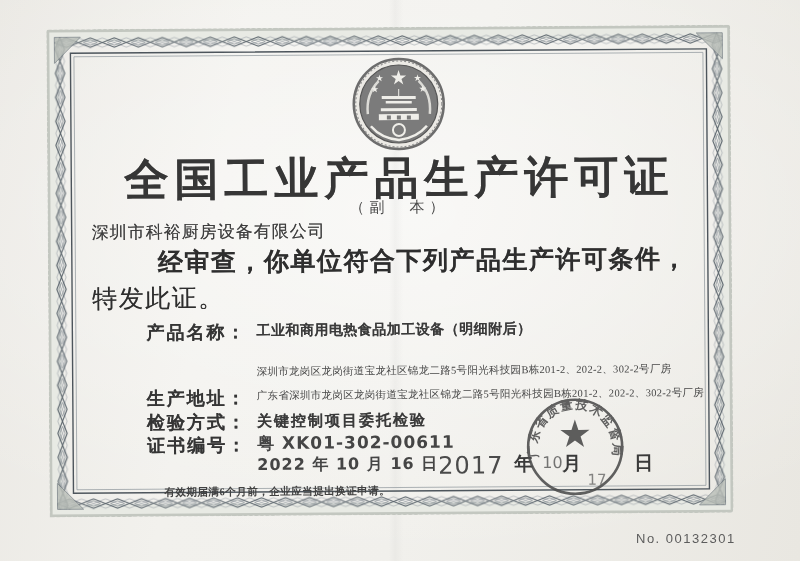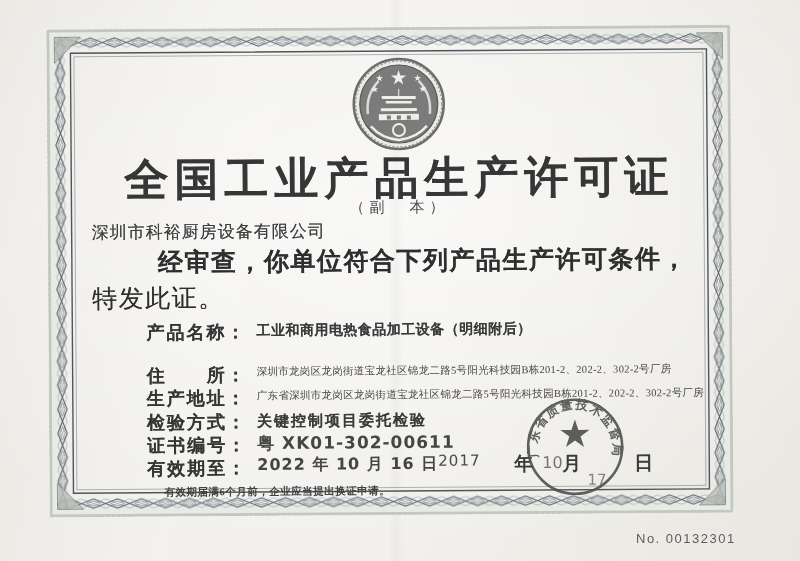--- a/index.html
+++ b/index.html
@@ -40,21 +40,21 @@
   .row-inspect .flabel{top:409px;font-family:Liberation Serif, serif;}
   .row-inspect .fvalue{top:411px;font-size:15px;font-weight:700;letter-spacing:2px;}
   .row-certno .flabel{top:432px;}
   .row-certno .fvalue{top:431px;font-size:17px;font-weight:600;letter-spacing:1px;
       font-family:"DejaVu Sans","Liberation Sans",sans-serif;color:#454545;}
   .row-valid .flabel{top:455px;}
   .row-valid .fvalue{top:454px;font-size:16px;font-weight:600;letter-spacing:1px;
       font-family:"DejaVu Sans","Liberation Sans",sans-serif;color:#454545;}
 
   .issue{font-family:"DejaVu Sans","Liberation Sans",sans-serif;color:#4a4a4a;}
-  .iss-year{left:437px;top:452px;font-size:15px;letter-spacing:1px;}
+  .iss-year{left:437px;top:452px;font-size:24px;letter-spacing:1px;}
   .iss-yunit{left:513px;top:452px;font-size:19px;font-family:"Liberation Serif",serif;font-weight:700;color:#3a3a3a;}
   .iss-month{left:541px;top:454px;font-size:16px;opacity:.75;}
   .iss-munit{left:561px;top:452px;font-size:19px;font-family:"Liberation Serif",serif;font-weight:700;color:#3a3a3a;}
   .iss-day{left:586px;top:472px;font-size:15px;opacity:.65;}
   .iss-dunit{left:633px;top:452px;font-size:19px;font-family:"Liberation Serif",serif;font-weight:700;color:#3a3a3a;}
 
   .seal{left:514px;top:388px;width:120px;height:120px;z-index:5;opacity:.88;}
 
   .note{left:163px;top:484px;font-size:10.5px;font-weight:700;letter-spacing:.5px;color:#414141;}
   .serial{left:636px;top:531px;font-size:13px;letter-spacing:1.5px;color:#5c5c5c;
@@ -129,37 +129,35 @@
     <div class="abs company soft">深圳市科裕厨房设备有限公司</div>
 
     <div class="abs stmt1 soft">经审查，你单位符合下列产品生产许可条件，</div>
     <div class="abs stmt2 soft">特发此证。</div>
 
     <div class="row-product">
       <div class="abs flabel soft">产品名称：</div>
       <div class="abs fvalue soft">工业和商用电热食品加工设备（明细附后）</div>
     </div>
     <div class="row-residence">
-      <div class="abs flabel soft">住　　所：</div>
       <div class="abs fvalue">深圳市龙岗区龙岗街道宝龙社区锦龙二路5号阳光科技园B栋201-2、202-2、302-2号厂房</div>
     </div>
     <div class="row-prodaddr">
       <div class="abs flabel soft">生产地址：</div>
       <div class="abs fvalue">广东省深圳市龙岗区龙岗街道宝龙社区锦龙二路5号阳光科技园B栋201-2、202-2、302-2号厂房</div>
     </div>
     <div class="row-inspect">
       <div class="abs flabel soft">检验方式：</div>
       <div class="abs fvalue soft">关键控制项目委托检验</div>
     </div>
     <div class="row-certno">
       <div class="abs flabel soft">证书编号：</div>
       <div class="abs fvalue">粤 XK01-302-00611</div>
     </div>
     <div class="row-valid">
-      <div class="abs flabel soft">有效期至：</div>
       <div class="abs fvalue">2022 年 10 月 16 日</div>
     </div>
 
     <div class="abs issue iss-year">2017</div>
     <div class="abs issue iss-yunit">年</div>
     <div class="abs issue iss-month">10</div>
     <div class="abs issue iss-munit">月</div>
     <div class="abs issue iss-day">17</div>
     <div class="abs issue iss-dunit">日</div>
 

